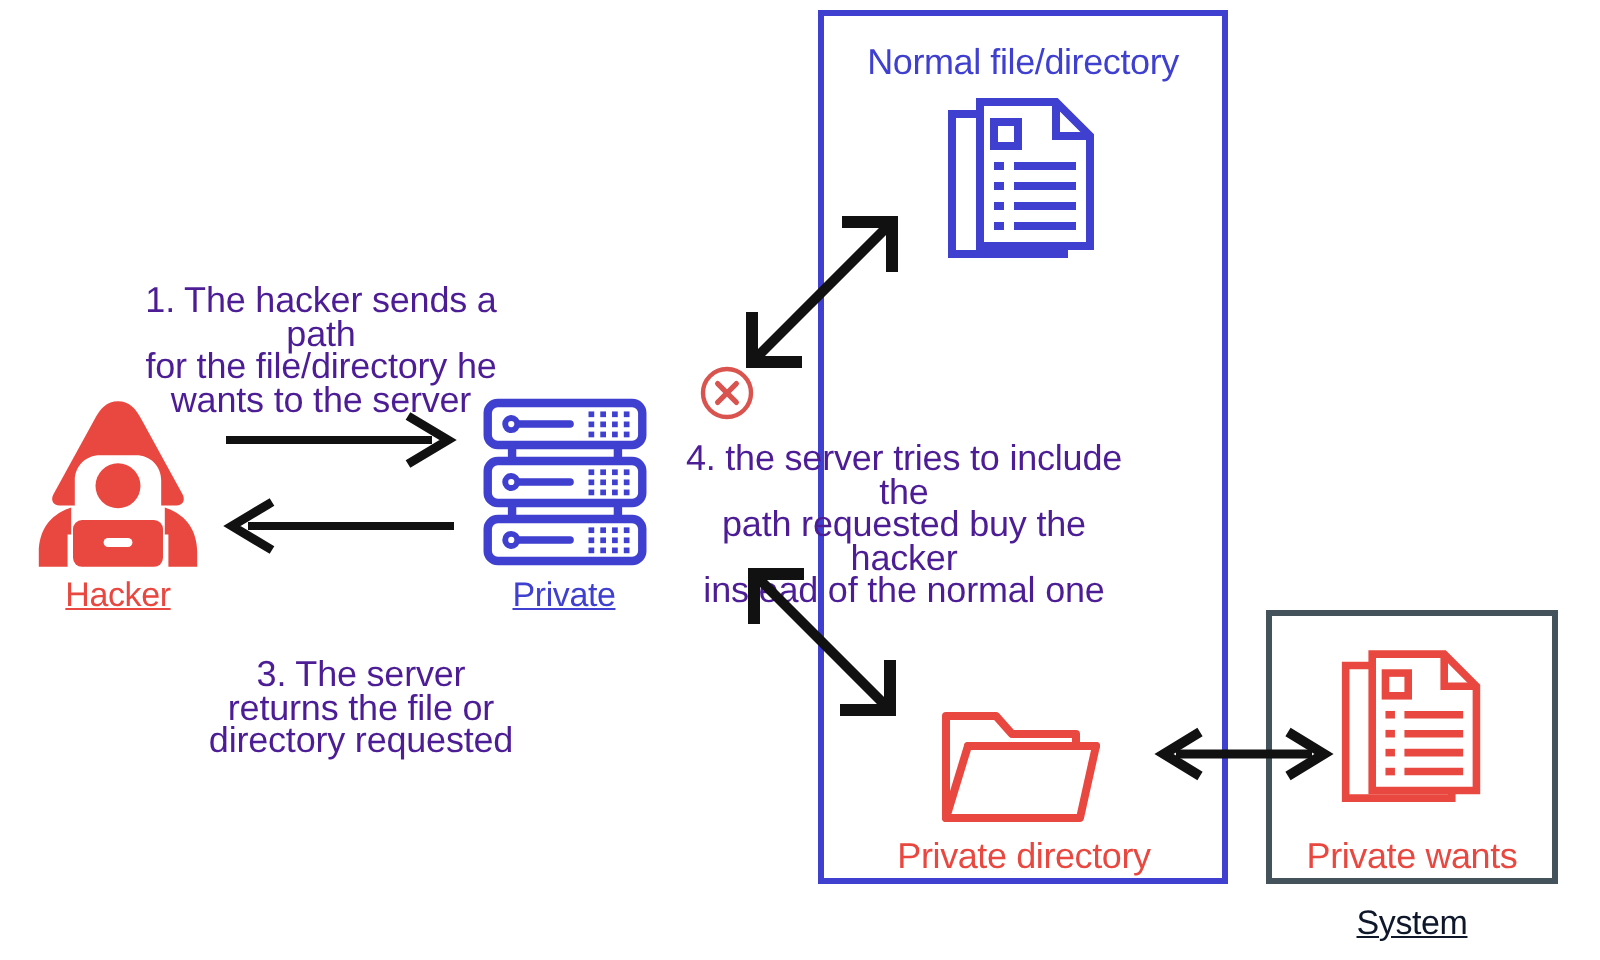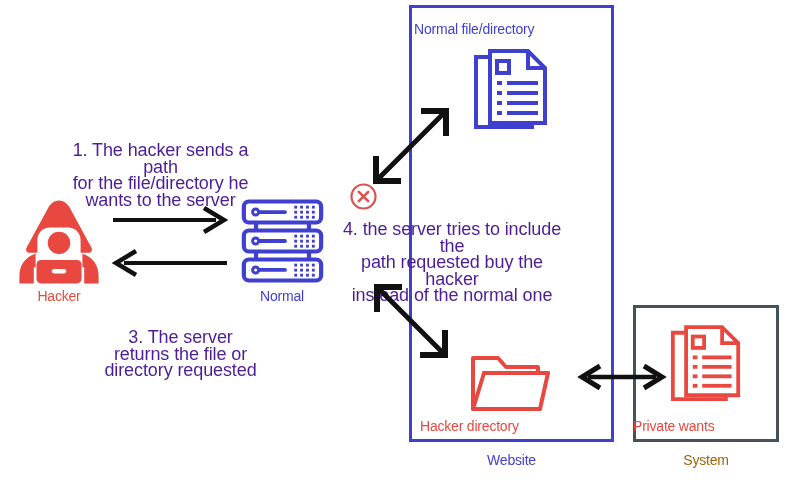--- a/index.html
+++ b/index.html
@@ -22,30 +22,31 @@
   
   .step-text {
     font-size: 18px;
     line-height: 16.5px;
     color: #4c1d95;
     text-align: center;
     white-space: pre-line;
     letter-spacing: -0.1px;
   }
   .node-label {
-    font-size: 14px;
+    font-size: 17px;
     text-align: center;
     letter-spacing: -0.2px;
+    text-decoration: underline;
   }
   .lbl-red   { color: #e8483f; }
   .lbl-blue  { color: #3f3fd0; }
-  .lbl-gray  { color: #a16207; }
+  .lbl-gray  { color: #0f172a; }
   .inner-label {
-    font-size: 14px;
-    text-align: left;
+    font-size: 18px;
+    text-align: center;
     letter-spacing: -0.2px;
   }
 
   
   .box-website {
     border: 3px solid #3f3fd0;
     box-sizing: border-box;
     background: transparent;
   }
   .box-system {
@@ -149,21 +150,21 @@
             <rect x="78" y="83" width="3.4" height="3.4"></rect>
             <rect x="85" y="83" width="3.4" height="3.4"></rect>
           <rect x="64" y="89" width="3.4" height="3.4"></rect>
             <rect x="71" y="89" width="3.4" height="3.4"></rect>
             <rect x="78" y="89" width="3.4" height="3.4"></rect>
             <rect x="85" y="89" width="3.4" height="3.4"></rect>
         </g>
       </g>
     </svg>
   </div>
-  <div class="abs node-label lbl-blue" style="left:227px; top:288px; width:110px;">Normal</div>
+  <div class="abs node-label lbl-blue" style="left:227px; top:288px; width:110px;">Private</div>
 
   <div class="abs step-text" style="left:58px; top:142px; width:205px;">1. The hacker sends a path
 for the file/directory he
 wants to the server</div>
 
   <div class="abs step-text" style="left:93px; top:292px; width:175px;margin-top:37px;">3. The server
 returns the file or
 directory requested</div>
 
   <div class="abs step-text" style="left:337px; top:221px; width:230px; z-index:5;">4. the server tries to include the
@@ -238,23 +239,22 @@
   <div class="abs" style="left:470px; top:352px; width:86px; height:65px;">
     <svg width="86" height="65" viewBox="0 0 86 65" aria-hidden="true">
 
       <path d="M3 57 V6 H28 L36 15 H68 V25" fill="none" stroke="#e8483f" stroke-width="4" stroke-linejoin="round" stroke-linecap="round"></path>
 
       <path d="M3 57 L14 21 H78 L70 57 Z" fill="#ffffff" stroke="#e8483f" stroke-width="4" stroke-linejoin="round"></path>
 
       <path d="M14 21 H78" fill="none" stroke="#e8483f" stroke-width="4" stroke-linecap="round"></path>
     </svg>
   </div>
-  <div class="abs inner-label lbl-red" style="left:420px; top:418px; width:184px;">Hacker directory</div>
-
-  <div class="abs node-label lbl-blue" style="left:409px; top:452px; width:205px;">Website</div>
+  <div class="abs inner-label lbl-red" style="left:420px; top:418px; width:184px;">Private directory</div>
+
 
   <div class="abs" style="left:578px; top:363px; width:88px; height:28px; z-index:6;">
     <svg width="88" height="28" viewBox="0 0 88 28" aria-hidden="true">
       <line x1="10" y1="14" x2="78" y2="14" stroke="#111111" stroke-width="4.5"></line>
       <polyline points="22,3 4,14 22,25" fill="none" stroke="#111111" stroke-width="5" stroke-linejoin="miter" stroke-linecap="butt"></polyline>
       <polyline points="66,3 84,14 66,25" fill="none" stroke="#111111" stroke-width="5" stroke-linejoin="miter" stroke-linecap="butt"></polyline>
     </svg>
   </div>
 
   <div class="abs" style="left:670px; top:324px; width:72px; height:80px;">

